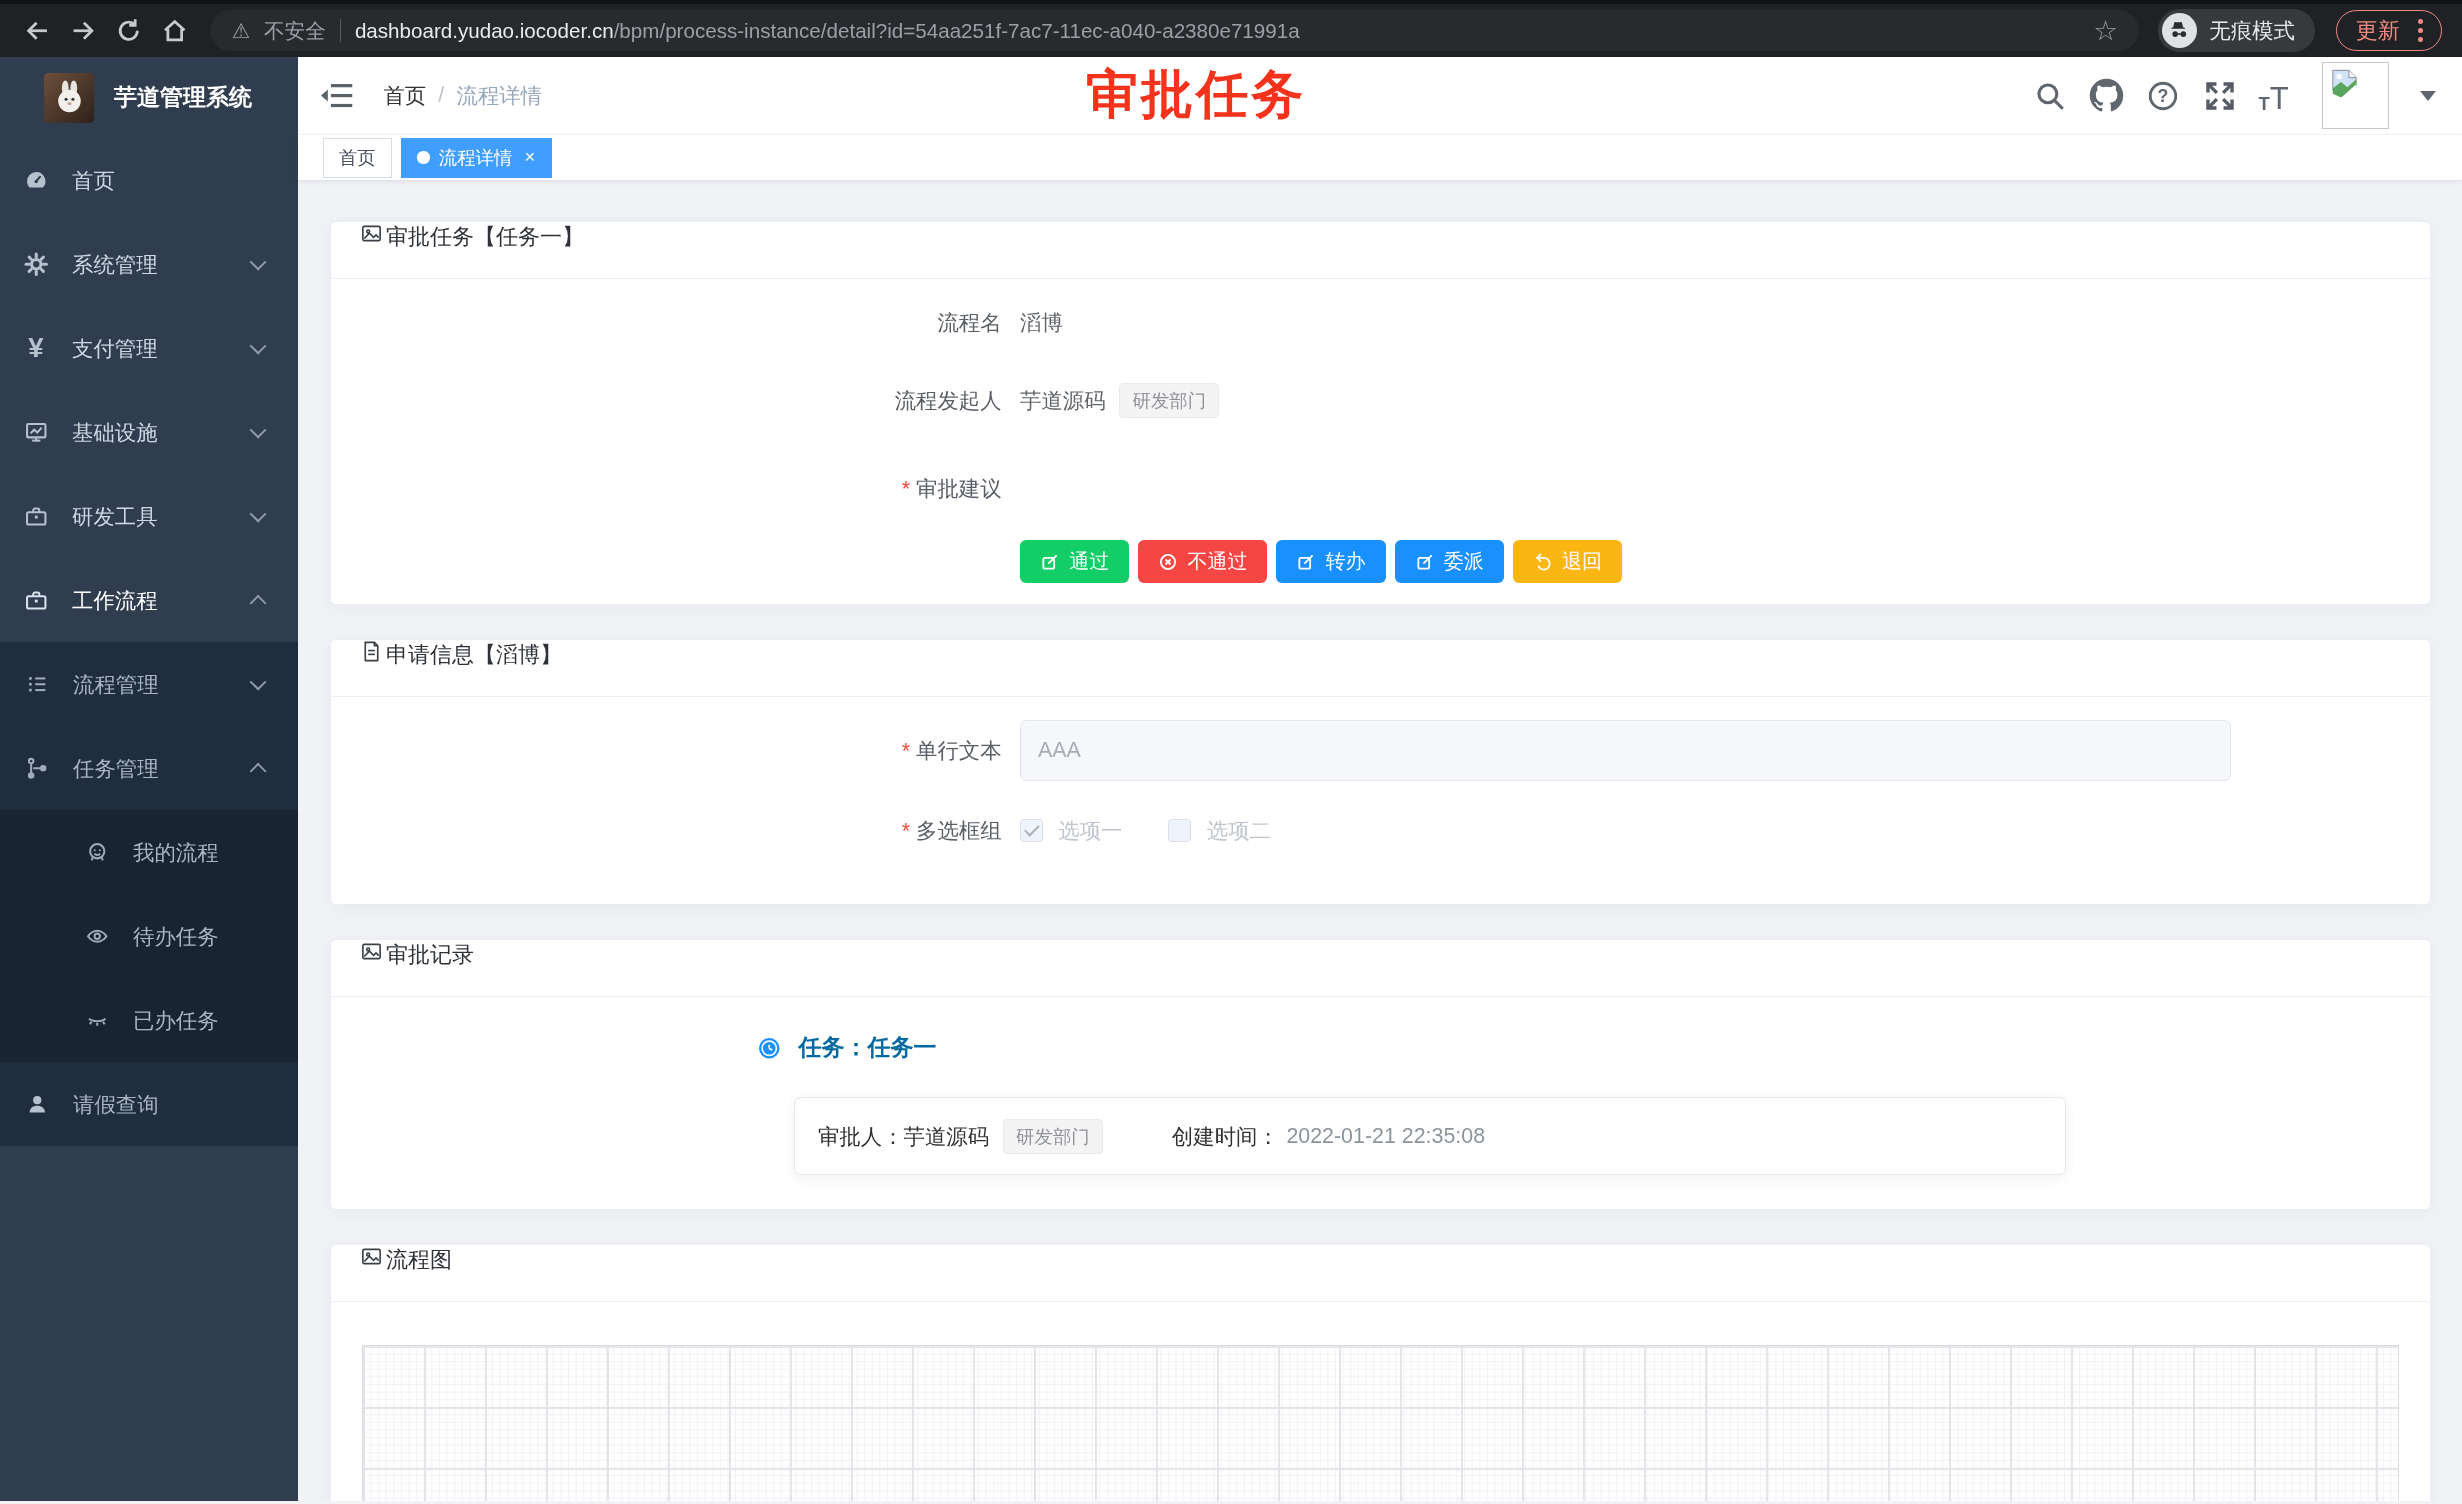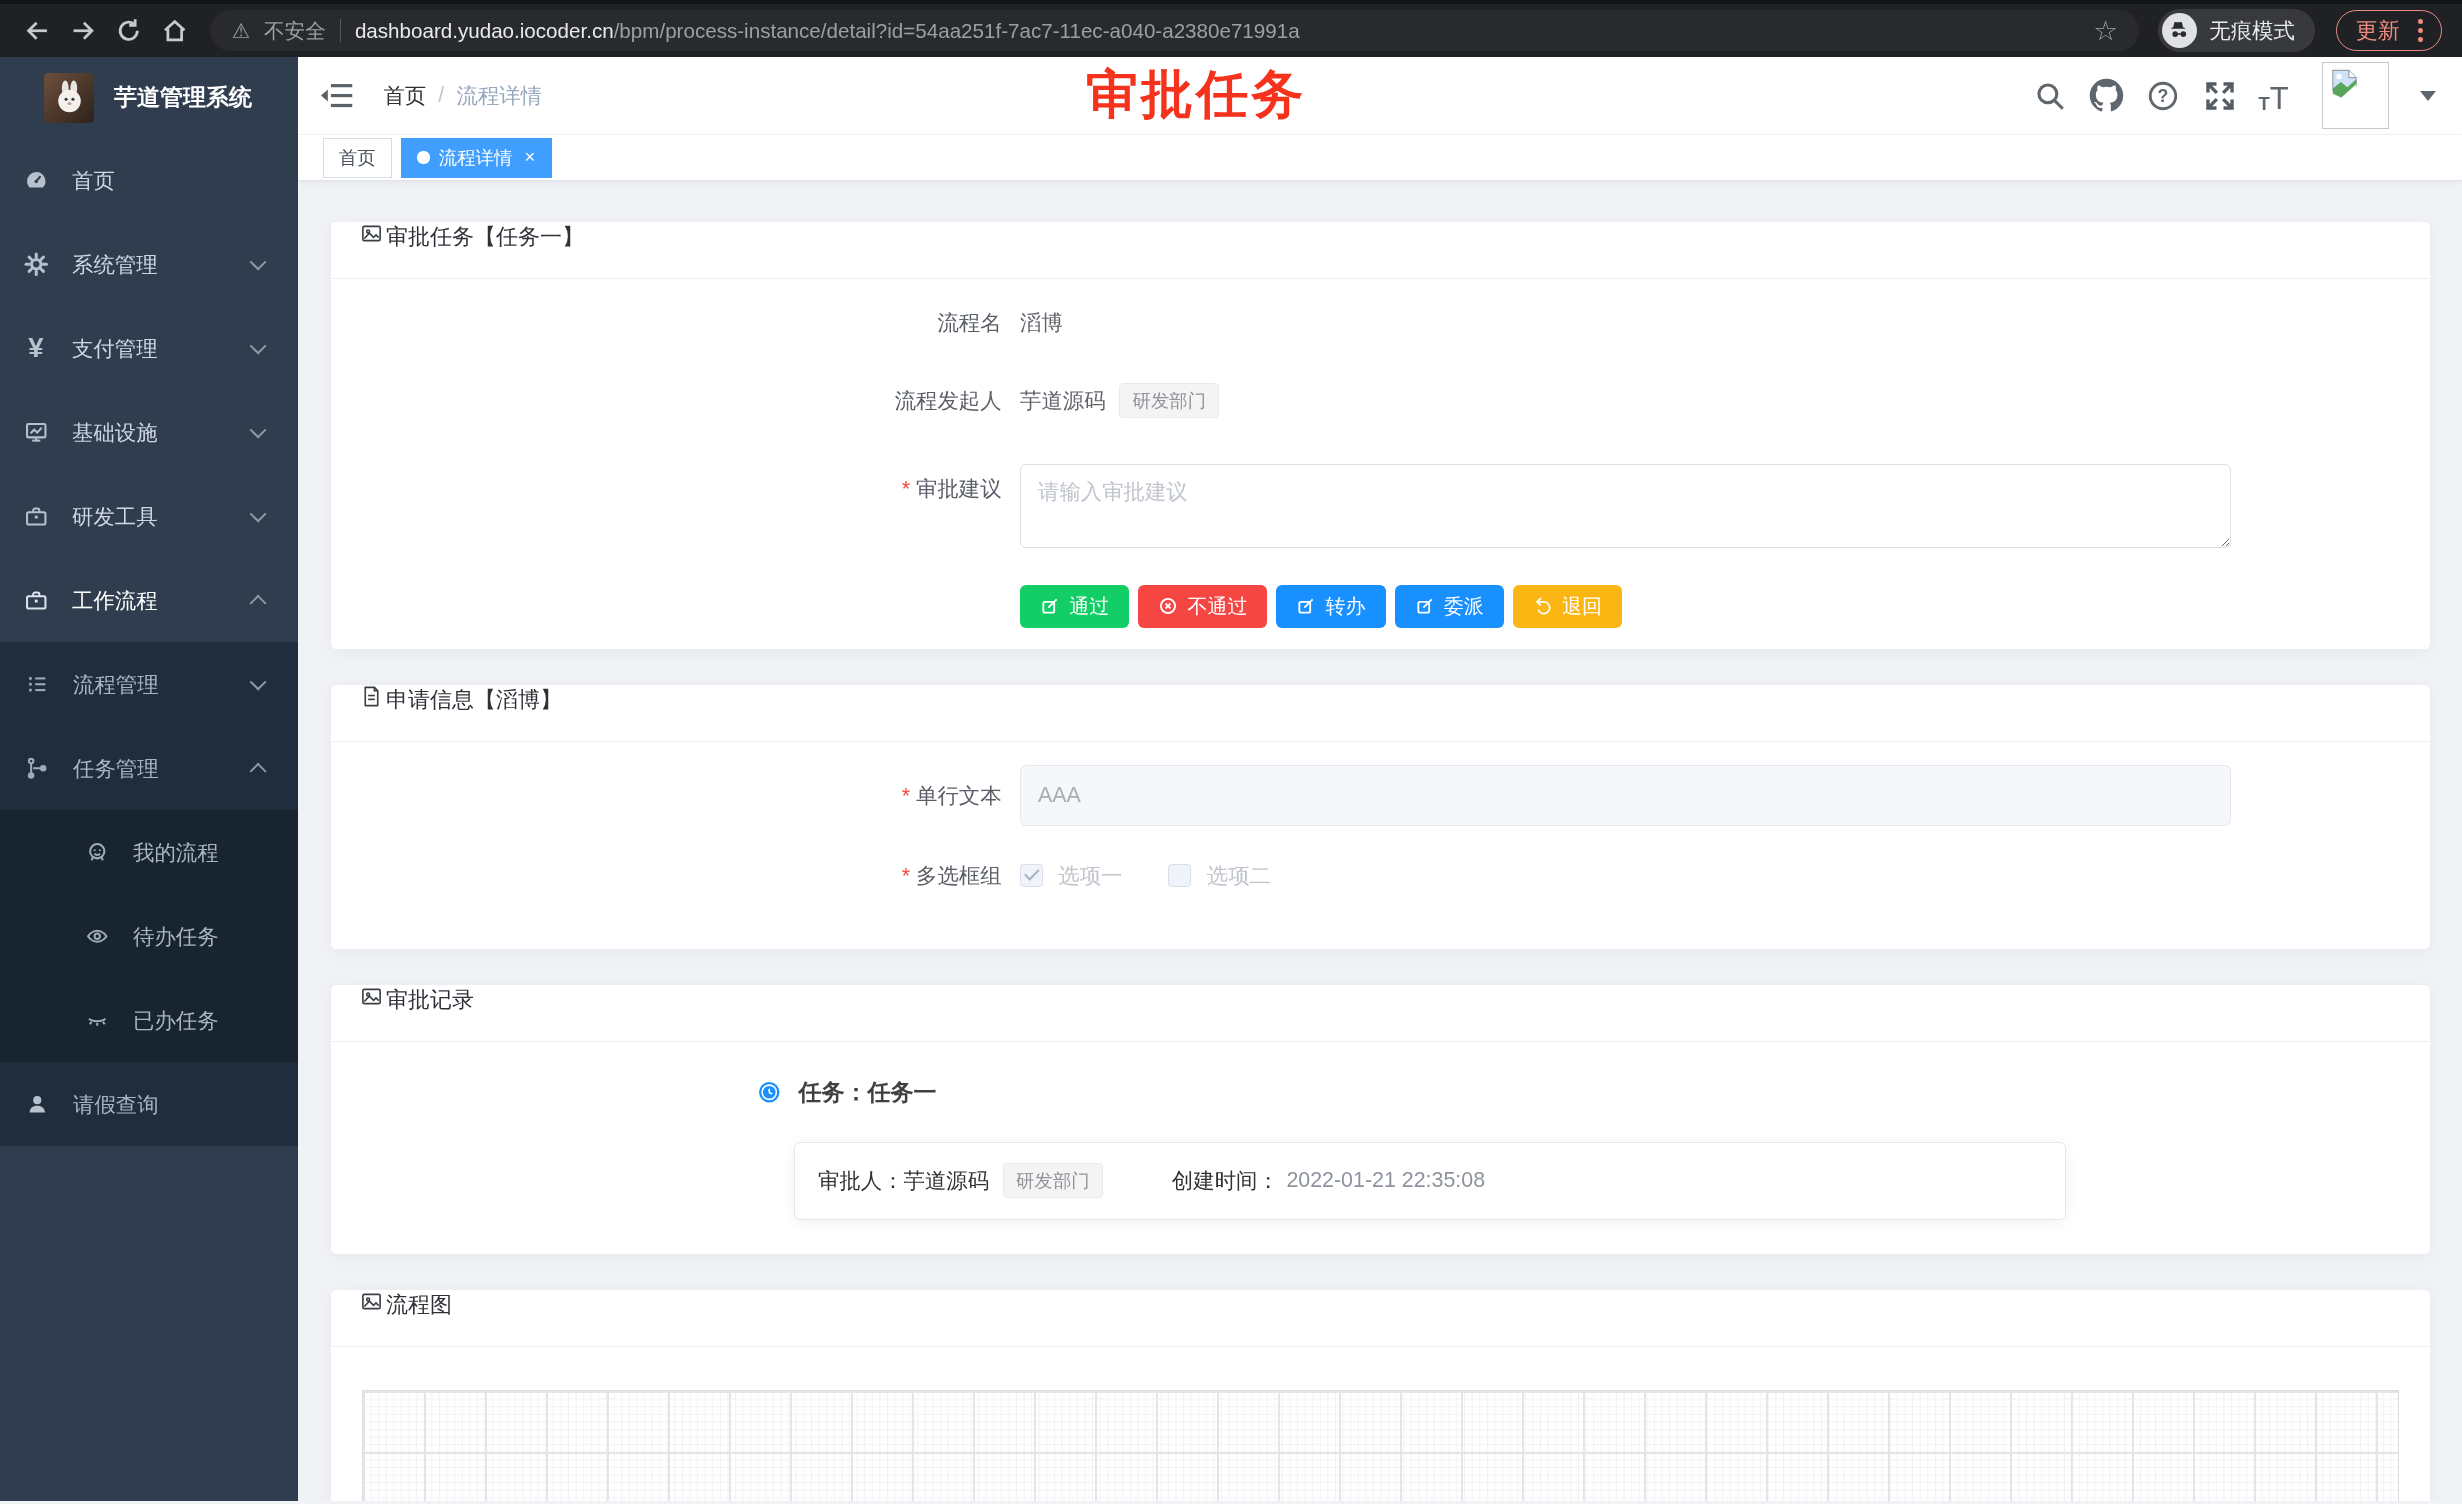--- a/index.html
+++ b/index.html
@@ -91,21 +91,21 @@
 .btn-return{background:#fcb613}
 
 input.dis{width:1211px;height:61px;background:#f5f7fa;border:1.5px solid #e4e7ed;border-radius:6.1px;color:#a9acb2;font-size:21.4px;padding:0 17px;font-family:inherit}
 .cbgroup{display:flex;align-items:center;gap:46px}
 .cbopt{display:flex;align-items:center;gap:15.3px}
 .cb{width:23px;height:23px;border:1.5px solid #dcdfe6;border-radius:3.8px;background:#eef3fc;position:relative}
 .cb.checked::after{content:"";position:absolute;left:6.9px;top:1.5px;width:6.1px;height:11.5px;border-right:2.3px solid #aeb2ba;border-bottom:2.3px solid #aeb2ba;transform:rotate(45deg)}
 .cblabel{font-size:21.4px;color:#c0c4cc}
 
 .task-line{margin-left:426px;display:flex;align-items:center;gap:17px}
-.task-text{font-size:23px;font-weight:700;color:#404040}
+.task-text{font-size:23px;font-weight:700;color:#0369a1}
 .rec-card{margin-left:463px;margin-top:34px;width:1272px;height:78px;border:1.5px solid #e4e7ed;border-radius:6.1px;box-shadow:0 3.1px 15.3px rgba(0,0,0,.05);display:flex;align-items:center;padding:0 23px;font-size:21.4px;color:#303133;background:#fff}
 .rec-gap{width:69px}
 .rec-time{color:#8d939d;margin-left:7.6px}
 
 .bpmn{height:245px;border:1.5px solid #d9dde2;background-color:#fff;background-image:
  linear-gradient(#e3e5e9 1.5px,transparent 1.5px),
  linear-gradient(90deg,#e3e5e9 1.5px,transparent 1.5px),
  linear-gradient(#f1f2f4 0.8px,transparent 0.8px),
  linear-gradient(90deg,#f1f2f4 0.8px,transparent 0.8px);
  background-size:61px 61px,61px 61px,7.6px 7.6px,7.6px 7.6px}
@@ -430,21 +430,20 @@
           </div>
           <div class="frow">
             <span class="flabel">流程发起人</span>
             <span class="fval">
               <span>芋道源码</span>
               <span class="tag">研发部门</span>
             </span>
           </div>
           <div class="frow top" style="margin-bottom:37px">
             <span class="flabel req" style="padding-top:10.7px">审批建议</span>
-            <textarea class="sug" placeholder="请输入审批建议" style=""></textarea>
           </div>
           <div class="btnrow">
             <button class="btn btn-approve">
               <svg width="20" height="20" viewBox="0 0 24 24" fill="none" stroke="#fff" stroke-width="2.2">
                   <rect x="4" y="7" width="13" height="13" rx="2"></rect>
                   <line x1="10" y1="14" x2="20" y2="4"></line>
                 </svg>
               <span>通过</span>
             </button>
             <button class="btn btn-reject">

